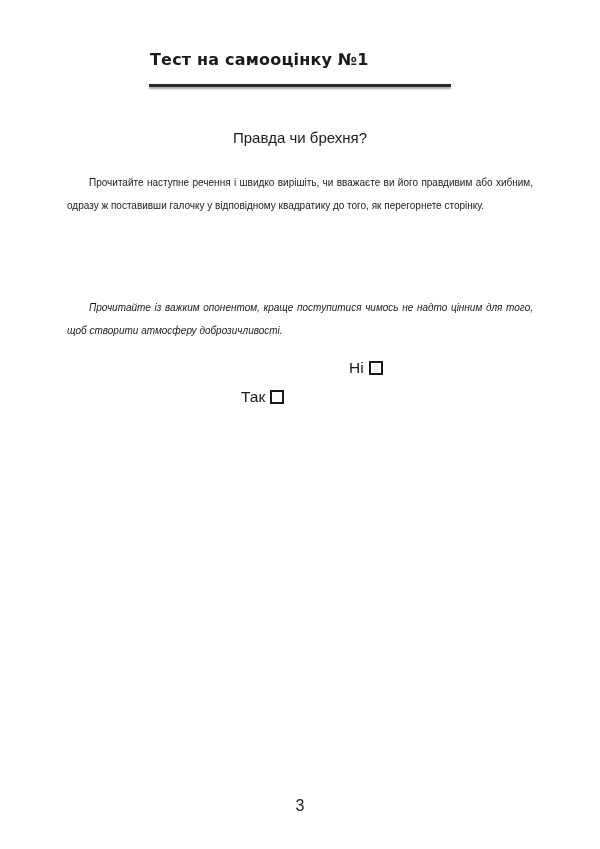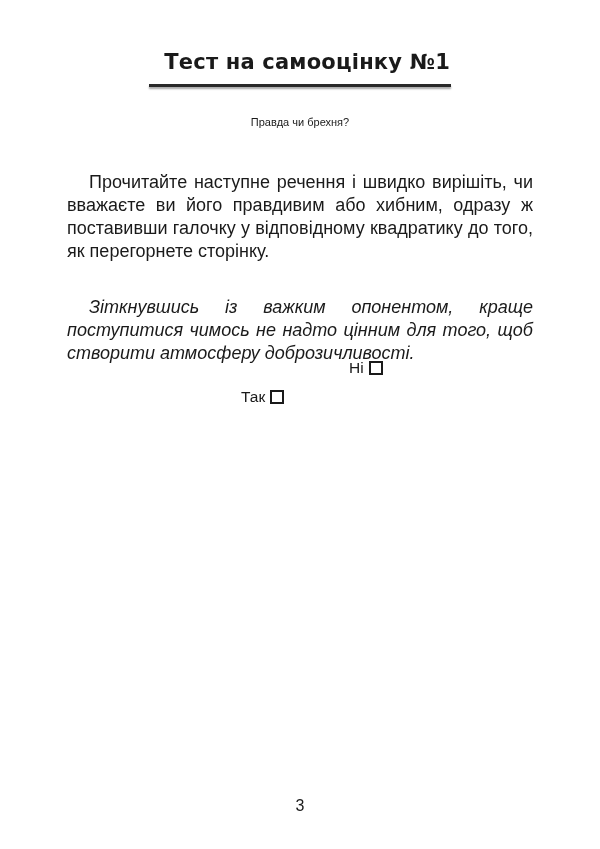--- a/index.html
+++ b/index.html
@@ -1,25 +1,25 @@
 <!DOCTYPE html>
 <html><head>
   <meta charset="utf-8">
   <style>
     html, body { margin: 0; padding: 0; background: #ffffff; }
     body { width: 600px; height: 849px; position: relative; overflow: hidden;
            font-family: "Liberation Sans", "DejaVu Sans", sans-serif; color: #1a1a1a; }
-    .title { position: absolute; top: 50px; left: 150px; width: 300px; text-align: right;
-             font-family: "DejaVu Sans", sans-serif; font-weight: bold; font-size: 21px;
+    .title { position: absolute; top: 50px; left: 150px; width: 300px; text-align: left;
+             font-family: "DejaVu Sans", sans-serif; font-weight: bold; font-size: 16px;
              letter-spacing: 0.2px; color: #1a1a1a; }
     .title-rule { position: absolute; top: 84px; left: 149px; width: 302px; height: 3px;
                   background: #2a2a2a; box-shadow: 0 2px 2px rgba(0,0,0,0.35); }
-    .subtitle { position: absolute; top: 116px; left: 0; width: 600px; text-align: center;
-                font-size: 11px; }
-    .para { position: absolute; left: 67px; width: 466px; font-size: 18px; line-height: 23px;
+    .subtitle { position: absolute; top: 129px; left: 0; width: 600px; text-align: center;
+                font-size: 15px; }
+    .para { position: absolute; left: 67px; width: 466px; font-size: 10px; line-height: 23px;
             text-align: justify; text-indent: 22px; margin: 0; }
     .p1 { top: 171px; }
     .p2 { top: 296px; font-style: italic; }
     .answers { position: absolute; top: 359px; left: 0; width: 600px; font-size: 15.5px; }
     .opt { position: absolute; display: flex; align-items: center; }
     .opt-yes { left: 241px; margin-top: 29px; }
     .opt-no { left: 349px; justify-content: space-between; }
     .box { display: inline-block; width: 10px; height: 10px; border: 2px solid #1a1a1a;
            margin-left: 5px; box-sizing: content-box; }
     .page-num { position: absolute; top: 797px; left: 0; width: 600px; text-align: center; font-size: 16px; }
@@ -27,21 +27,21 @@
 </head>
 <body>
 
 <div class="title">Тест на самооцінку №1</div>
 <div class="title-rule"></div>
 
 <div class="subtitle">Правда чи брехня?</div>
 
 <p class="para p1">Прочитайте наступне речення і швидко вирішіть, чи вважаєте ви його правдивим або хибним, одразу ж поставивши галочку у відповідному квадратику до того, як перегорнете сторінку.</p>
 
-<p class="para p2">Зіткнувшись із важким опонентом, краще поступитися чимось не надто цінним для того, щоб створити атмосферу доброзичливості.</p>
+<p class="para p2">Прочитайте із важким опонентом, краще поступитися чимось не надто цінним для того, щоб створити атмосферу доброзичливості.</p>
 
 <div class="answers">
   <div class="opt opt-yes">
     <span>Так</span>
     <span class="box"></span>
   </div>
   <div class="opt opt-no">
     <span>Ні</span>
     <span class="box"></span>
   </div>

